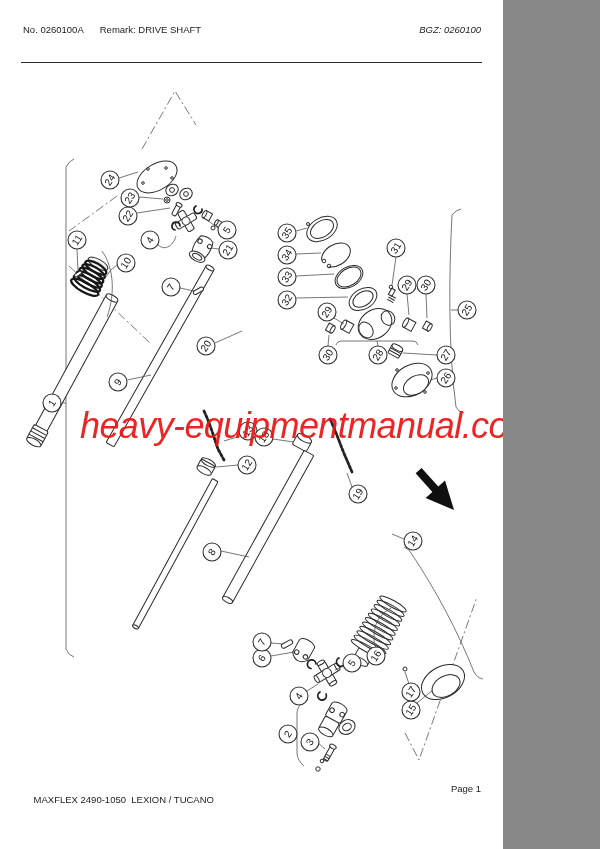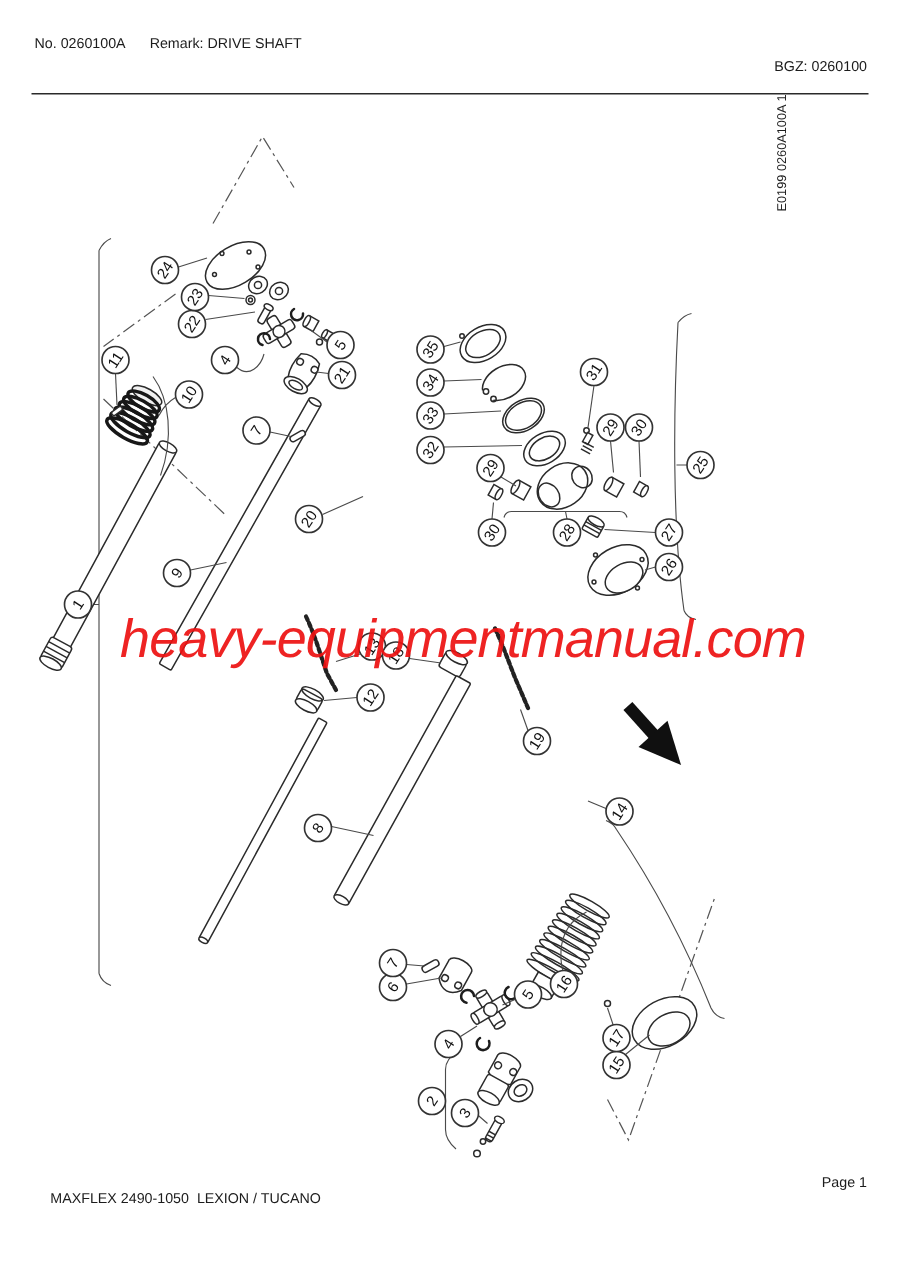--- a/index.html
+++ b/index.html
@@ -1,19 +1,19 @@
 <!DOCTYPE html>
 <html><head>
 <meta charset="utf-8">
 <style>
   html,body{margin:0;padding:0;background:#888;}
-  #page{position:relative;width:600px;height:849px;background:#fff;overflow:hidden;
+  #page{position:relative;width:503px;height:849px;background:#fff;overflow:hidden;
         font-family:"Liberation Sans",sans-serif;color:#222;}
   .hdr{position:absolute;top:24px;left:23px;right:22px;font-size:9.5px;color:#1c1c1c;}
-  .hdr .bgz{position:absolute;right:0;top:15px;}
+  .hdr .bgz{position:absolute;right:0;top:0;font-style:italic;}
   .hdr .remark{margin-left:16px;}
   .rule{position:absolute;left:21px;right:21px;top:62px;height:1px;background:#2a2a2a;}
   .ftr{position:absolute;left:23px;right:22px;top:783px;font-size:9.5px;color:#1c1c1c;white-space:pre;}
   .ftr .pg{position:absolute;right:0;top:0;margin-left:40px;}
   .sidecode{position:absolute;left:516px;top:141px;font-size:8.5px;color:#1c1c1c;
             transform:rotate(-90deg);transform-origin:0 0;white-space:pre;}
   .wm{position:absolute;left:80px;top:405px;font-size:36px;letter-spacing:-0.6px;
       color:#ed1111;z-index:6;opacity:.92;white-space:pre;font-style:italic;}
   svg{position:absolute;left:0;top:0;z-index:2;}
   .ln{stroke:#2b2b2b;stroke-width:1;fill:none;}

